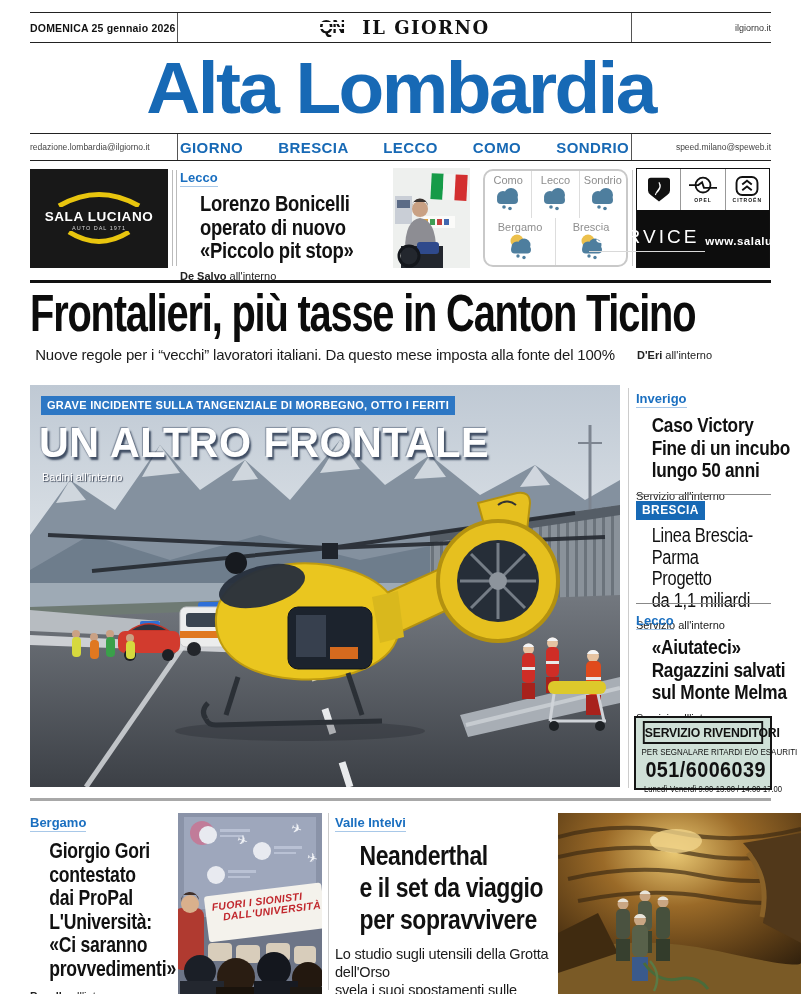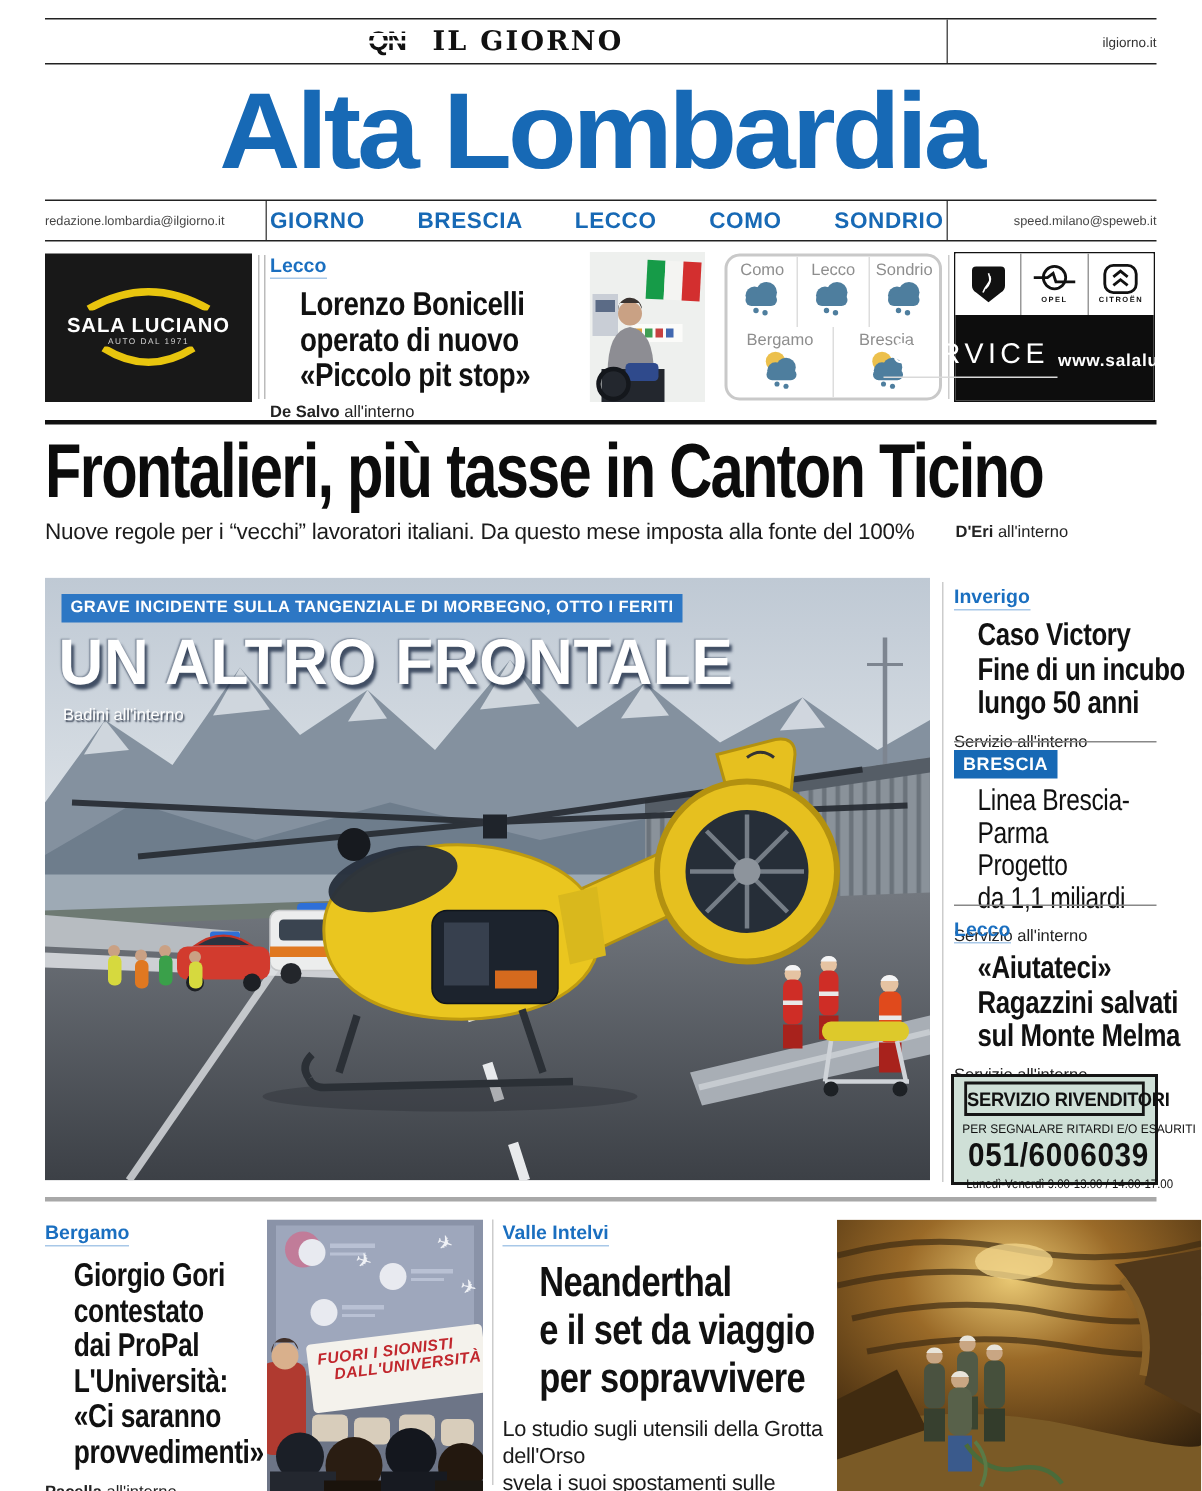--- a/index.html
+++ b/index.html
@@ -66,21 +66,21 @@
   .ar-cell + .ar-cell{border-left:1px solid #999;}
   .ar-brand{font-size:5px;font-weight:700;letter-spacing:1px;color:#111;}
   .ar-bottom{flex:1;background:#0d0d0d;color:#fff;display:flex;flex-direction:row;align-items:center;justify-content:center;}
   .ar-service{font-size:19px;letter-spacing:3px;font-weight:500;border-bottom:1px solid #d9d9d9;padding:0 6px 3px;}
   .ar-url{font-size:11.5px;font-weight:700;letter-spacing:.5px;margin-top:4px;}
 
   
   .rule{left:30px;top:280px;width:741px;height:2.5px;background:#111;}
   .lead-hl{left:30px;top:288px;width:741px;font-size:51px;font-weight:800;letter-spacing:-1.5px;
            line-height:52px;transform:scaleX(.78);transform-origin:left top;white-space:nowrap;color:#0c0c0c;}
-  .lead-sub{left:30px;top:346px;width:590px;font-size:15px;color:#1b1b1b;letter-spacing:-.2px;}
+  .lead-sub{left:30px;top:346px;width:590px;font-size:15px;color:#1b1b1b;letter-spacing:-.2px;text-align:center;}
   .lead-by{left:637px;top:349px;}
 
   
   .hero{left:30px;top:385px;width:590px;height:402px;overflow:hidden;}
   .hero svg{display:block;}
   .hero-tag{position:absolute;left:11px;top:11px;background:#2d77c4;color:#fff;font-size:11px;font-weight:800;
             letter-spacing:.3px;padding:3px 6px 4px;}
   .hero-hl{position:absolute;left:9px;top:33px;color:#fff;font-size:43px;font-weight:800;letter-spacing:.5px;
            transform:scaleX(.96);transform-origin:left top;
            text-shadow:2px 3px 2px rgba(30,45,70,.8), -1px -1px 1px rgba(30,45,70,.4);}
@@ -114,20 +114,21 @@
   .photo{overflow:hidden;}
   .banner-txt{position:absolute;left:34px;top:82px;width:112px;transform:rotate(-7deg);color:#c1272d;
               font-weight:800;font-size:10.5px;line-height:11px;letter-spacing:.3px;font-style:italic;}
 </style>
 </head>
 <body>
 
 <div id="page">
 
   <div class="abs topbar">
+    <div class="tb-left">DOMENICA 25 gennaio 2026</div>
     <div class="tb-center">
       <span class="qn"><span>QN</span><i style="top:5px"></i><i style="top:10px"></i></span>
       <span class="logo-name">IL GIORNO</span>
     </div>
     <div class="tb-right">ilgiorno.it</div>
   </div>
 
   <div class="abs masthead">
     <span>Alta Lombardia</span>
   </div>

